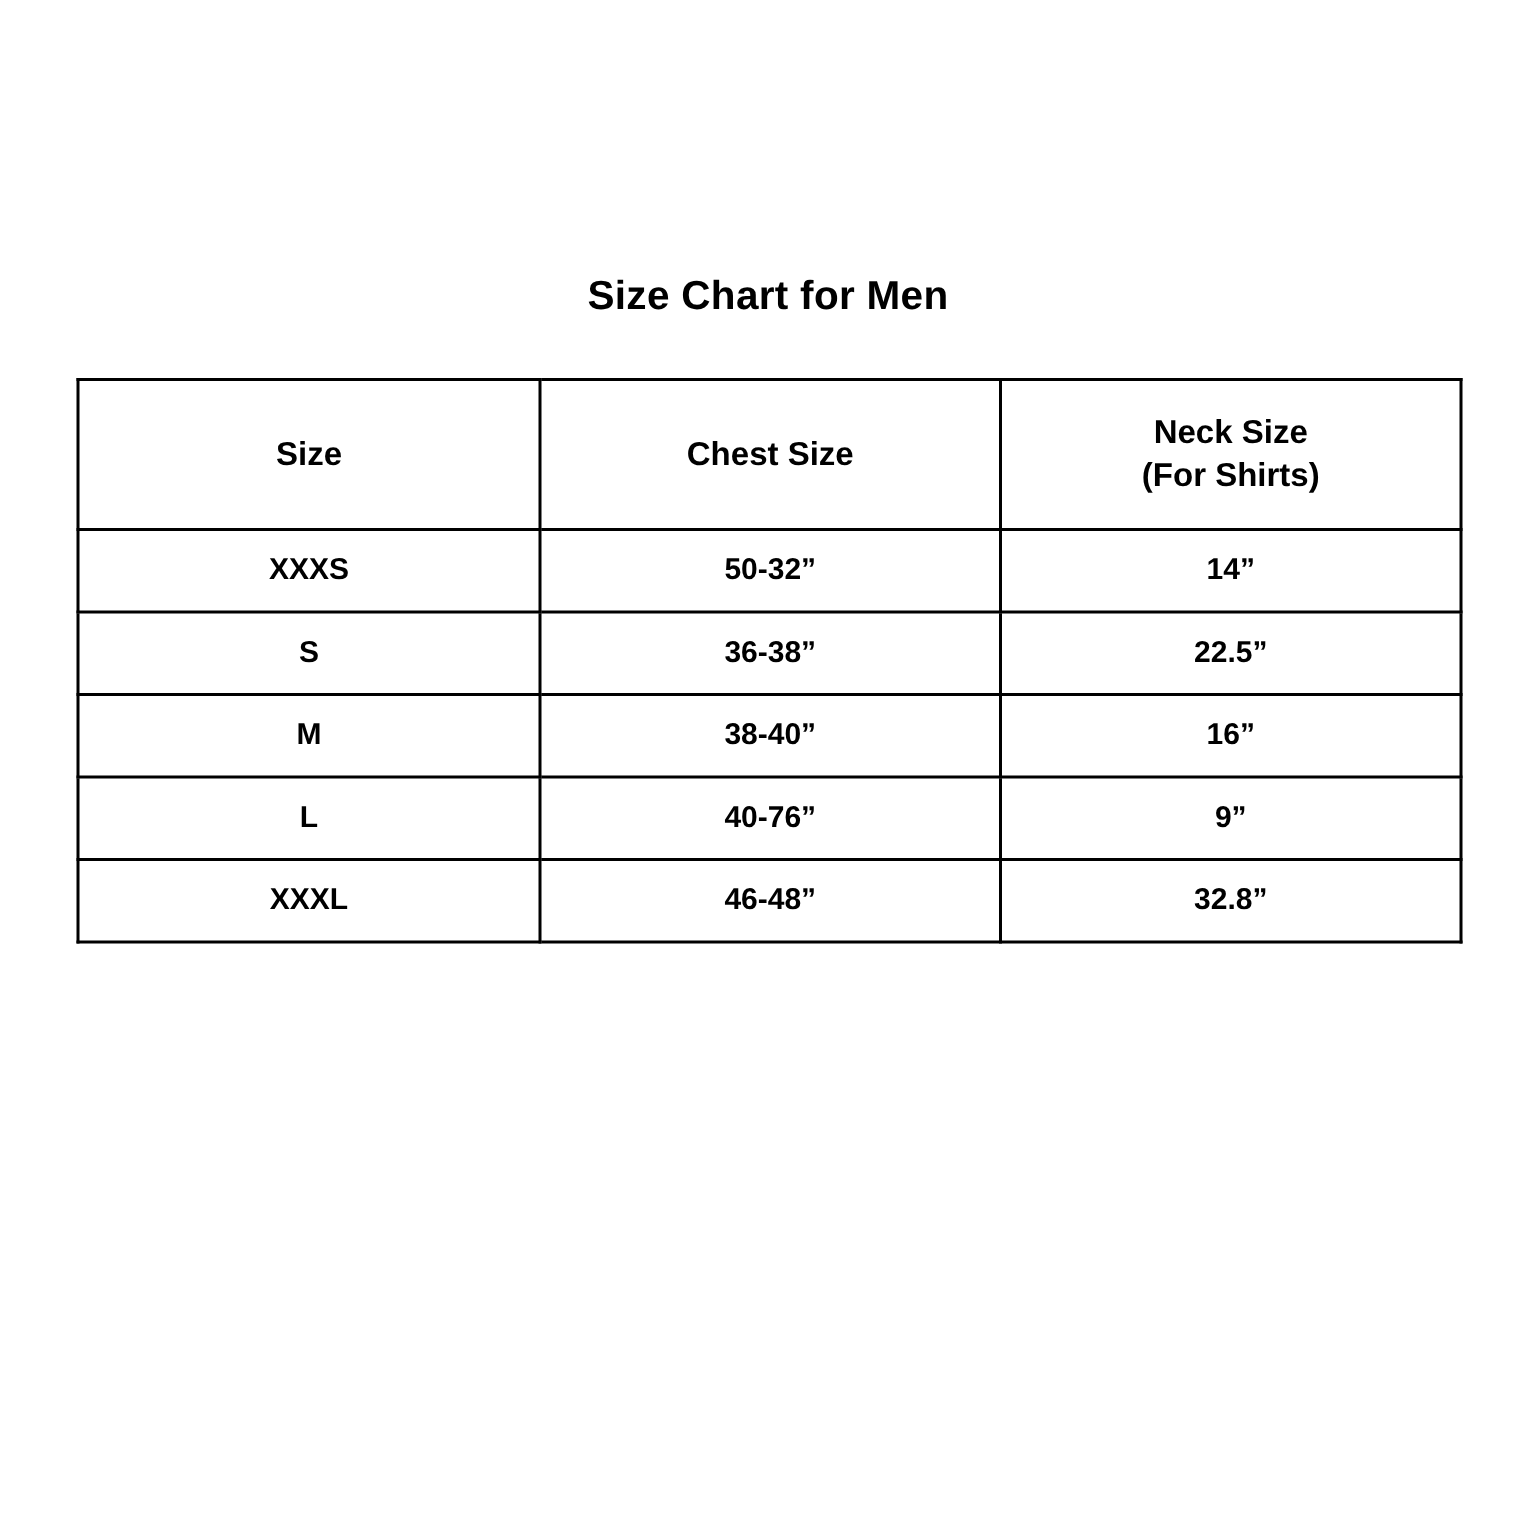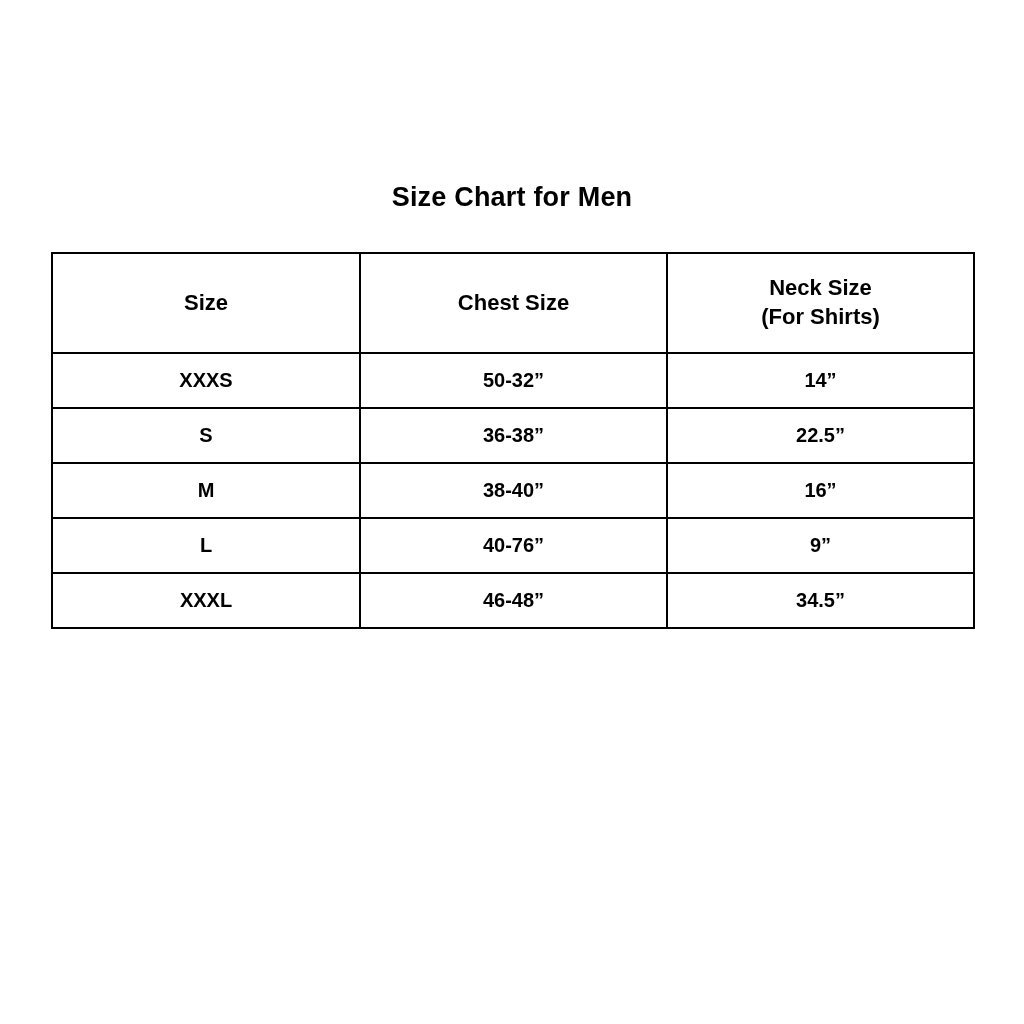--- a/index.html
+++ b/index.html
@@ -112,18 +112,18 @@
         <td>16”</td>
       </tr>
       <tr>
         <td>L</td>
         <td>40-76”</td>
         <td>9”</td>
       </tr>
       <tr>
         <td>XXXL</td>
         <td>46-48”</td>
-        <td>34.5”</td>
+        <td>32.8”</td>
       </tr>
     </tbody>
   </table>
 
 </div>
 
 </body></html>

